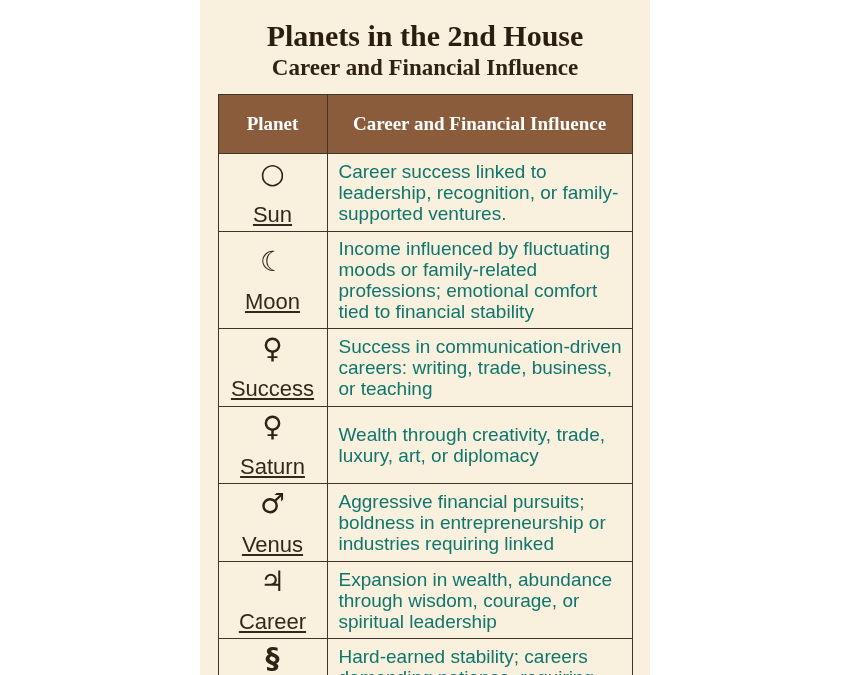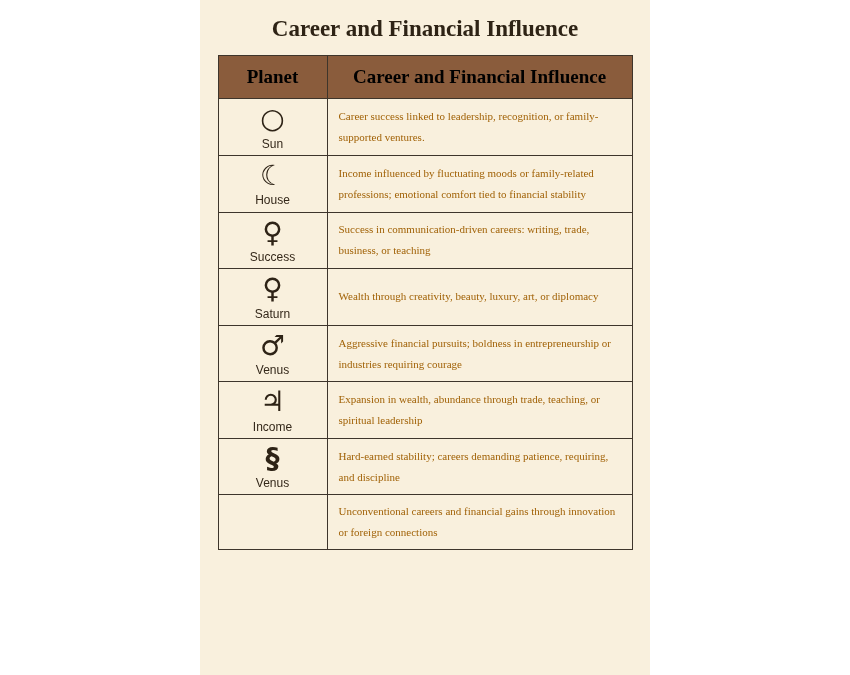--- a/index.html
+++ b/index.html
@@ -20,95 +20,96 @@
     font-family:"Liberation Serif","DejaVu Serif",serif;
     font-size:23px;font-weight:700;color:#2e2315;
     text-align:center;margin:3px 0 13px;line-height:1.15;
   }
   table.planets{
     width:415px;margin:0 auto;border-collapse:collapse;
     table-layout:fixed;background:#f9f0dd;
   }
   table.planets th,table.planets td{border:1.5px solid #3e352b;}
   thead th{
-    background:#8a5c3c;color:#000000;
+    background:#8a5c3c;color:#ffffff;
     font-family:"Liberation Serif","DejaVu Serif",serif;
-    font-weight:700;font-size:19px;height:42px;padding:0 4px;
+    font-weight:700;font-size:19px;height:42px;padding:8px 4px;
   }
   th.col-planet{width:100px;}
   td.planet-cell{
     width:100px;text-align:center;vertical-align:middle;padding:5px 2px 4px;
   }
   .sym{
     display:block;font-family:"DejaVu Sans",sans-serif;
     font-size:28px;line-height:1.05;color:#2e2316;font-weight:600;
   }
   .pname{
-    display:block;font-size:12px;line-height:1.1;color:#34281a;margin-top:4px;
+    display:block;font-size:22px;line-height:1.1;color:#34281a;margin-top:14px;text-decoration:underline;
   }
   td.desc-cell{
-    padding:6px 8px 6px 11px;font-size:11px;line-height:21px;
-    color:#a16207;vertical-align:middle;font-family:Liberation Serif, serif;
+    padding:6px 8px 6px 11px;font-size:19px;line-height:21px;
+    color:#0f766e;vertical-align:middle;
   }
 </style>
 </head>
 <body>
 
 <div class="panel">
+  <h1 class="title">Planets in the 2nd House</h1>
   <h2 class="subtitle">Career and Financial Influence</h2>
 
   <table class="planets">
     <thead>
       <tr>
         <th class="col-planet">Planet</th>
         <th>Career and Financial Influence</th>
       </tr>
     </thead>
     <tbody>
       <tr>
         <td class="planet-cell">
           <span class="sym">○</span>
           <span class="pname">Sun</span>
         </td>
         <td class="desc-cell">Career success linked to leadership, recognition, or family-supported ventures.</td>
       </tr>
       <tr>
         <td class="planet-cell">
           <span class="sym">☾</span>
-          <span class="pname">House</span>
+          <span class="pname">Moon</span>
         </td>
         <td class="desc-cell">Income influenced by fluctuating moods or family-related professions; emotional comfort tied to financial stability</td>
       </tr>
       <tr>
         <td class="planet-cell">
           <span class="sym">♀</span>
           <span class="pname">Success</span>
         </td>
         <td class="desc-cell">Success in communication-driven careers: writing, trade, business, or teaching</td>
       </tr>
       <tr>
         <td class="planet-cell">
           <span class="sym">♀</span>
           <span class="pname">Saturn</span>
         </td>
-        <td class="desc-cell">Wealth through creativity, beauty, luxury, art, or diplomacy</td>
+        <td class="desc-cell">Wealth through creativity, trade, luxury, art, or diplomacy</td>
       </tr>
       <tr>
         <td class="planet-cell">
           <span class="sym">♂</span>
           <span class="pname">Venus</span>
         </td>
-        <td class="desc-cell">Aggressive financial pursuits; boldness in entrepreneurship or industries requiring courage</td>
+        <td class="desc-cell">Aggressive financial pursuits; boldness in entrepreneurship or industries requiring linked</td>
       </tr>
       <tr>
         <td class="planet-cell">
           <span class="sym">♃</span>
-          <span class="pname">Income</span>
+          <span class="pname">Career</span>
         </td>
-        <td class="desc-cell">Expansion in wealth, abundance through trade, teaching, or spiritual leadership</td>
+        <td class="desc-cell">Expansion in wealth, abundance through wisdom, courage, or spiritual leadership</td>
       </tr>
       <tr>
         <td class="planet-cell">
           <span class="sym">§</span>
           <span class="pname">Venus</span>
         </td>
         <td class="desc-cell">Hard-earned stability; careers demanding patience, requiring, and discipline</td>
       </tr>
       <tr>
         <td class="planet-cell">

